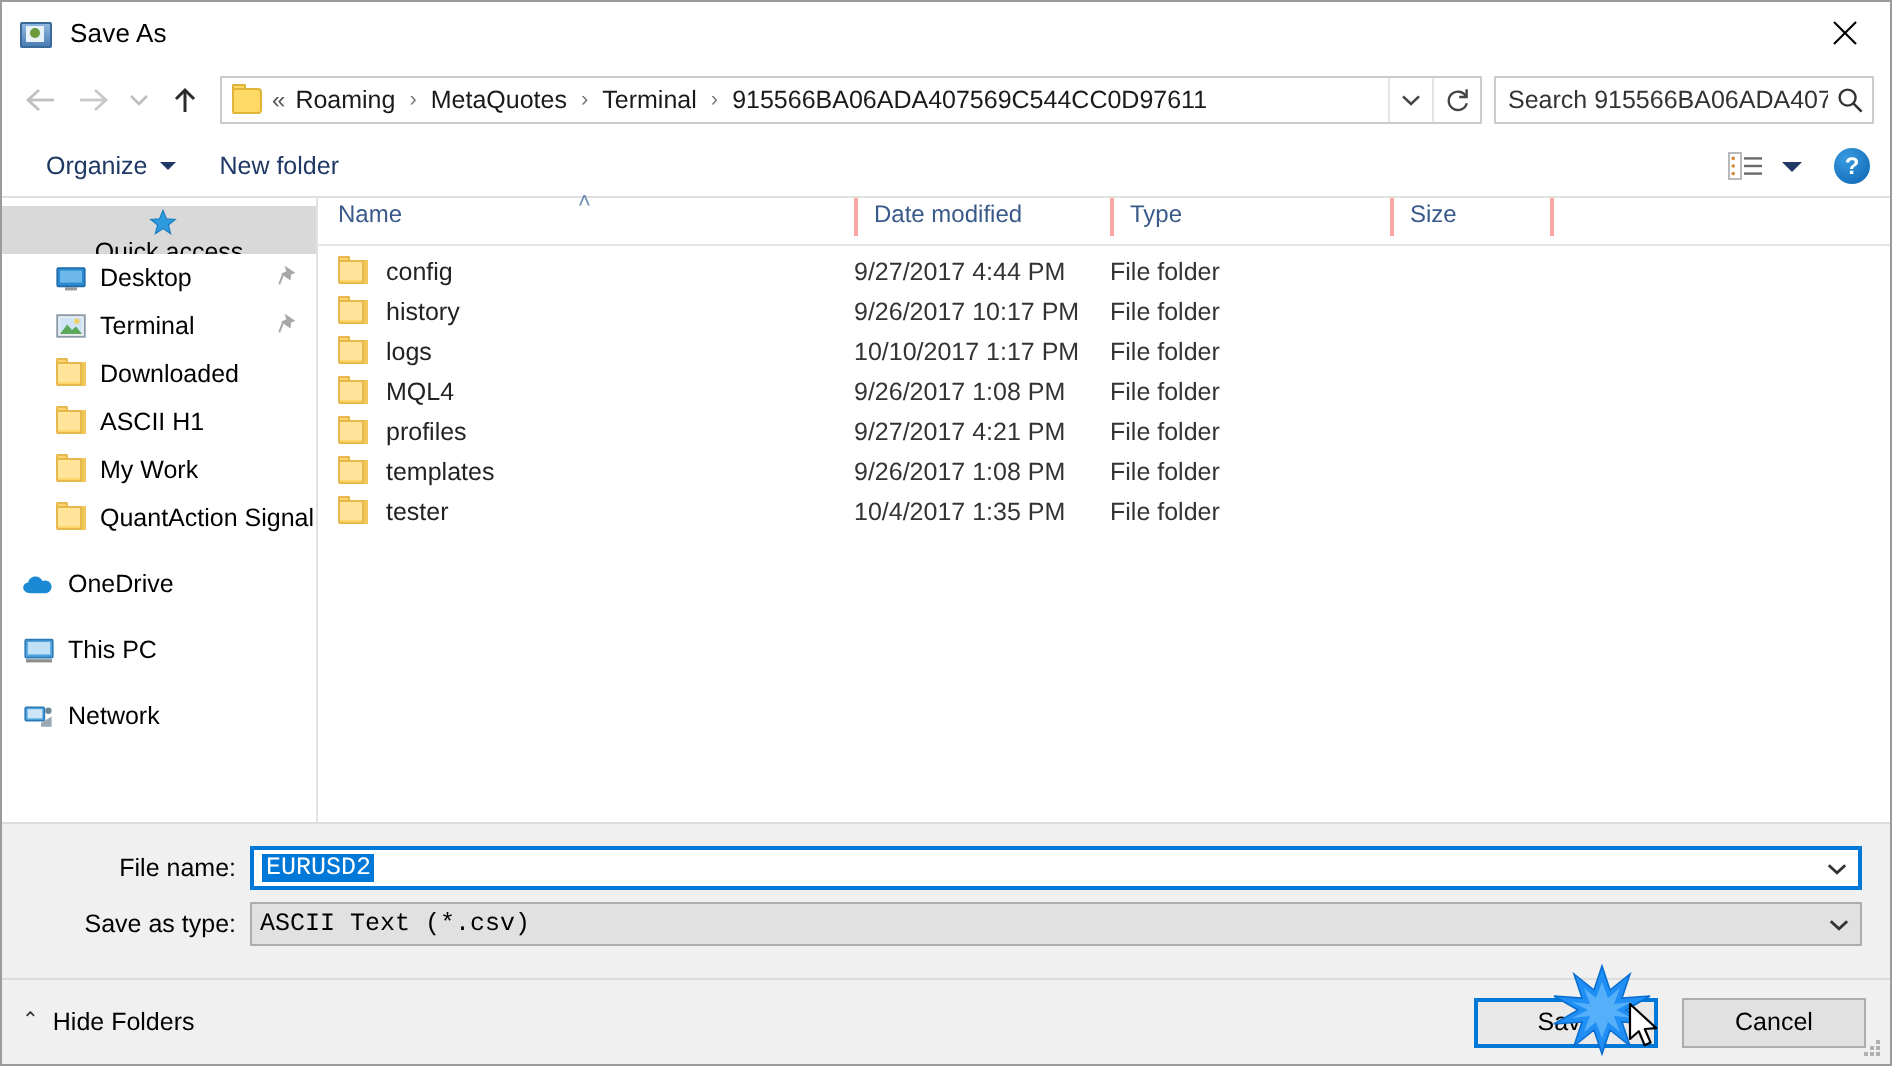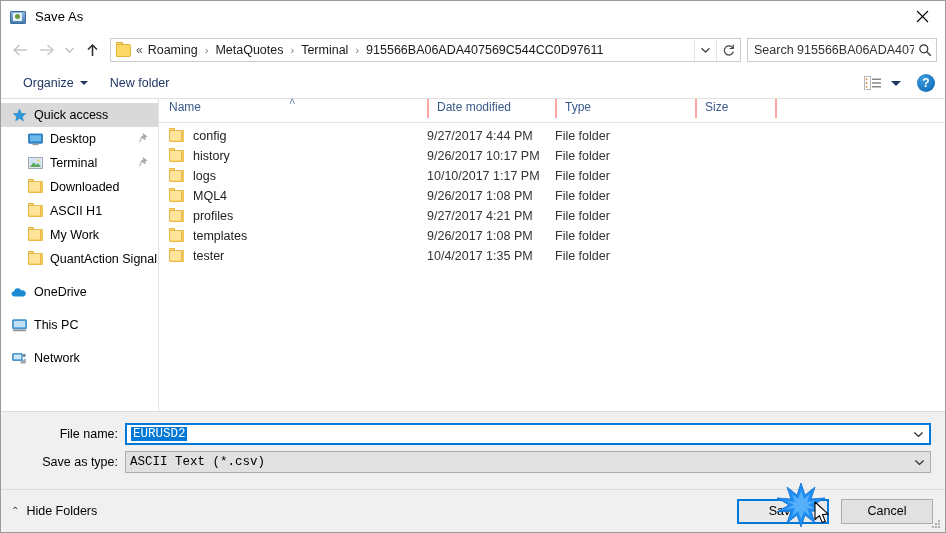--- a/index.html
+++ b/index.html
@@ -238,21 +238,21 @@
   .side-row {
     height: 24px;
     display: flex;
     align-items: center;
     padding-left: 10px;
     font-size: 12.5px;
     color: #000;
     position: relative;
     white-space: nowrap;
   }
-  .side-row.selected { background: #d9d9d9; }
+  .side-row.selected { background: #d9d9d9; flex-direction: column; }
   .side-row.group { padding-left: 10px; }
   .side-row.child { padding-left: 26px; }
   .side-ico {
     width: 16px; height: 16px;
     margin-right: 7px;
     flex: 0 0 auto;
     display: flex; align-items: center; justify-content: center;
     position: relative;
   }
   .side-label { overflow: hidden; text-overflow: clip; }

